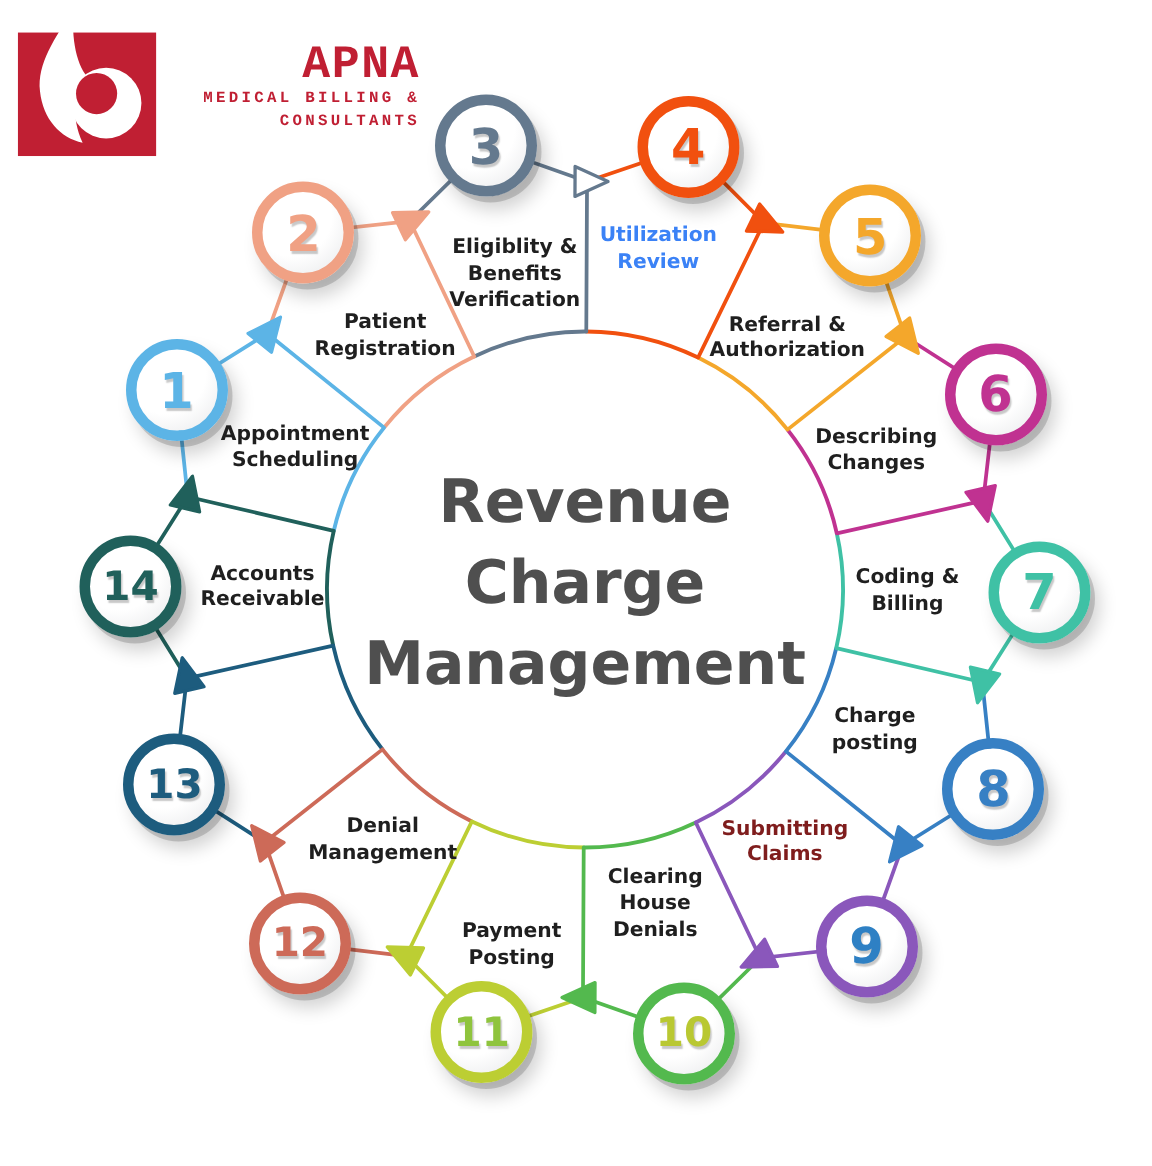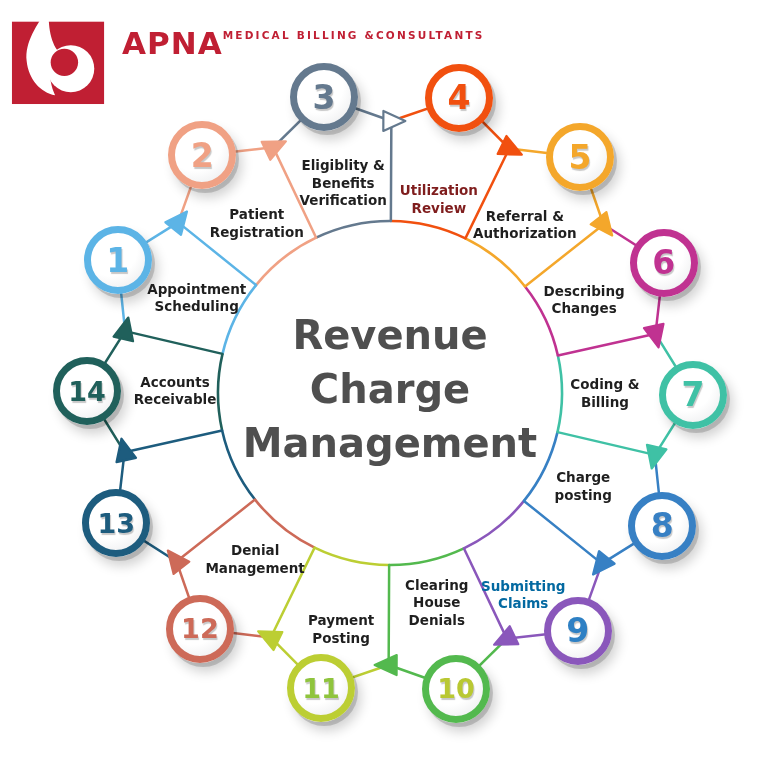--- a/index.html
+++ b/index.html
@@ -3,21 +3,21 @@
 <meta charset="utf-8">
 <style>
   html,body{margin:0;padding:0;background:#ffffff;}
   #canvas{
     position:relative;width:768px;height:777px;background:#ffffff;overflow:hidden;
     font-family:"DejaVu Sans","Liberation Sans",sans-serif;
   }
   
   #logo{position:absolute;left:10px;top:6px;display:flex;align-items:flex-start;gap:14px;}
   #logo-mark{width:98px;height:100px;flex:0 0 auto;}
-  #logo-text{display:flex;align-items:flex-start;padding-top:22px;width:158px;}
+  #logo-text{display:flex;flex-direction:column;align-items:flex-end;padding-top:22px;width:158px;font-family:Liberation Mono, monospace;}
   #logo-brand{font-size:31px;font-weight:800;letter-spacing:1px;line-height:1;}
   .logo-tagline{font-size:10.5px;font-weight:700;letter-spacing:2.2px;line-height:1.45;white-space:nowrap;}
   
   #diagram-svg{position:absolute;left:0;top:0;}
   #center-title{
     position:absolute;width:360px;text-align:center;
     font-size:40px;font-weight:700;line-height:1.35;
     transform:translate(-50%,-50%);
   }
   .step-badge{
@@ -143,41 +143,41 @@
       <div class="step-num" style="color: rgb(240, 161, 132); font-size: 33px;">2</div>
     </div>
     <div class="step-label" style="left: 256.79px; top: 224.24px; color: rgb(31, 31, 31);"><span>Patient</span><br><span>Registration</span></div>
     <div class="step-badge" style="left: 324.05px; top: 97.2643px; border-color: rgb(100, 121, 142);">
       <div class="step-num" style="color: rgb(100, 121, 142); font-size: 33px;">3</div>
     </div>
     <div class="step-label" style="left: 343.204px; top: 183.155px; color: rgb(31, 31, 31);"><span>Eligiblity &amp;</span><br><span>Benefits</span><br><span>Verification</span></div>
     <div class="step-badge" style="left: 458.896px; top: 97.9367px; border-color: rgb(241, 80, 15);">
       <div class="step-num" style="color: rgb(241, 80, 15); font-size: 33px;">4</div>
     </div>
-    <div class="step-label" style="left: 438.887px; top: 200px; color: #7f1d1d;"><span>Utilization</span><br><span>Review</span></div>
+    <div class="step-label" style="left: 438.887px; top: 166px; color: #3b82f6;"><span>Utilization</span><br><span>Review</span></div>
     <div class="step-badge" style="left: 580.096px; top: 157.05px; border-color: rgb(244, 167, 43);">
       <div class="step-num" style="color: rgb(244, 167, 43); font-size: 33px;">5</div>
     </div>
     <div class="step-label" style="left: 524.887px; top: 225.577px; color: rgb(31, 31, 31);"><span>Referral &amp;</span><br><span>Authorization</span></div>
     <div class="step-badge" style="left: 663.646px; top: 262.896px; border-color: rgb(192, 50, 145);">
       <div class="step-num" style="color: rgb(192, 50, 145); font-size: 33px;">6</div>
     </div>
     <div class="step-label" style="left: 584.171px; top: 300.682px; color: rgb(31, 31, 31); text-align: center;"><span>Describing</span><br><span>Changes</span></div>
     <div class="step-badge" style="left: 692.996px; top: 394.511px; border-color: rgb(63, 193, 165);">
       <div class="step-num" style="color: rgb(63, 193, 165); font-size: 33px;">7</div>
     </div>
     <div class="step-label" style="left: 604.997px; top: 394.072px; color: rgb(31, 31, 31);"><span>Coding &amp;</span><br><span>Billing</span></div>
     <div class="step-badge" style="left: 662.335px; top: 525.826px; border-color: rgb(55, 128, 196);">
       <div class="step-num" style="color: rgb(55, 128, 196); font-size: 33px;">8</div>
     </div>
     <div class="step-label" style="left: 583.241px; top: 487.25px; color: rgb(31, 31, 31);"><span>Charge</span><br><span>posting</span></div>
     <div class="step-badge" style="left: 577.734px; top: 630.834px; border-color: rgb(138, 87, 187);">
       <div class="step-num" style="color: rgb(46, 128, 196); font-size: 33px;">9</div>
     </div>
-    <div class="step-label" style="left: 523.21px; top: 561.76px; color: #0369a1; margin-top: 34px;"><span>Submitting</span><br><span>Claims</span></div>
+    <div class="step-label" style="left: 523.21px; top: 561.76px; color: #7f1d1d;"><span>Submitting</span><br><span>Claims</span></div>
     <div class="step-badge" style="left: 455.95px; top: 688.736px; border-color: rgb(83, 185, 78);">
       <div class="step-num" style="color: rgb(185, 200, 50); font-size: 27px;">10</div>
     </div>
     <div class="step-label" style="left: 436.796px; top: 602.845px; color: rgb(31, 31, 31);"><span>Clearing</span><br><span>House</span><br><span>Denials</span></div>
     <div class="step-badge" style="left: 321.104px; top: 688.063px; border-color: rgb(188, 206, 51);">
       <div class="step-num" style="color: rgb(143, 196, 61); font-size: 27px;">11</div>
     </div>
     <div class="step-label" style="left: 341.113px; top: 630px; color: rgb(31, 31, 31);"><span>Payment</span><br><span>Posting</span></div>
     <div class="step-badge" style="left: 199.904px; top: 628.95px; border-color: rgb(205, 106, 88);">
       <div class="step-num" style="color: rgb(205, 106, 88); font-size: 27px;">12</div>

